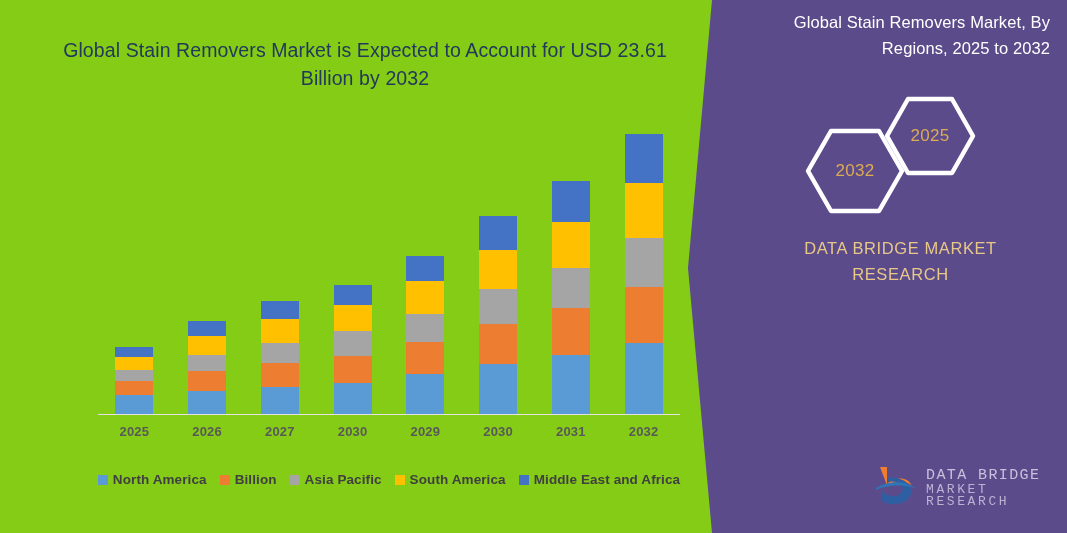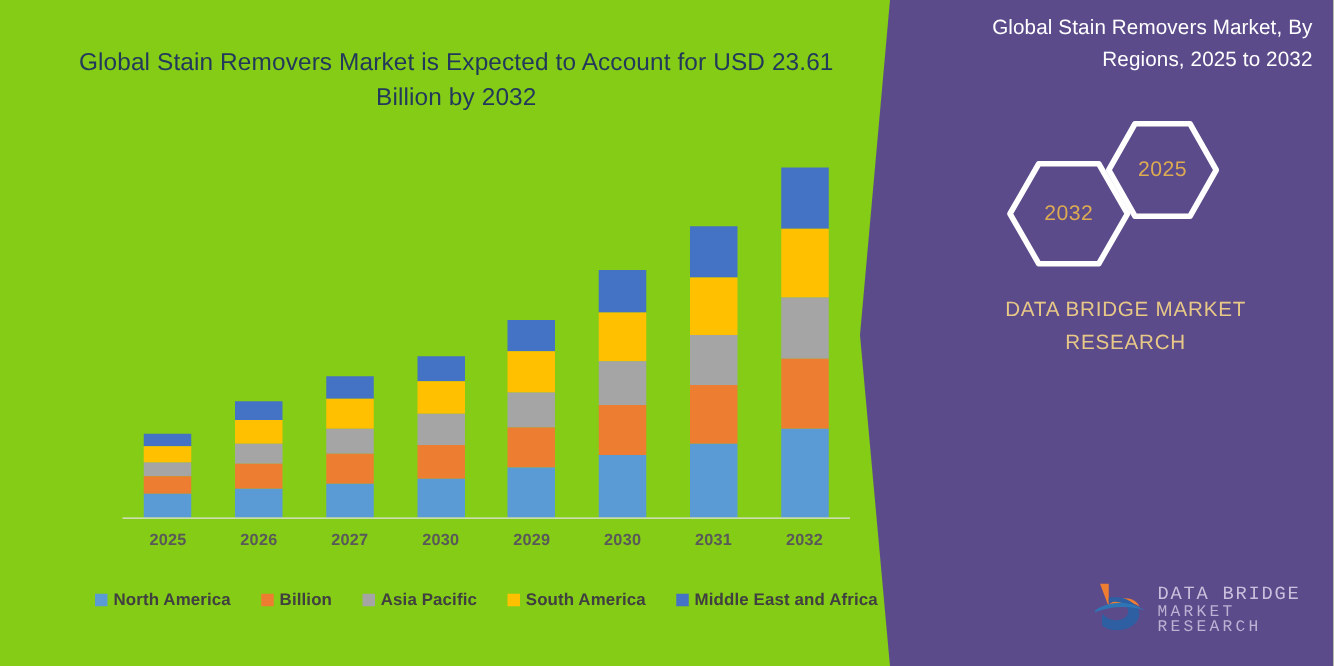--- a/index.html
+++ b/index.html
@@ -45,21 +45,21 @@
   }
   .x-label {
     position:absolute; text-align:center;
     font-size:13px; font-weight:bold; color:#595959;
     letter-spacing:.2px;
   }
 
   
   #legend {
     position:absolute; left:98px; top:472px; width:582px;
-    display:flex; align-items:flex-start; justify-content:center; gap:24px;
+    display:flex; align-items:flex-start; justify-content:center; gap:13px;
     white-space:nowrap;
   }
   .legend-item { display:flex; align-items:center; gap:5px; }
   .legend-swatch { width:10px; height:10px; flex:0 0 10px; }
   .legend-label {
     font-size:13.5px; font-weight:bold; color:#404040; letter-spacing:.1px;
   }
 
   
   #footer {

